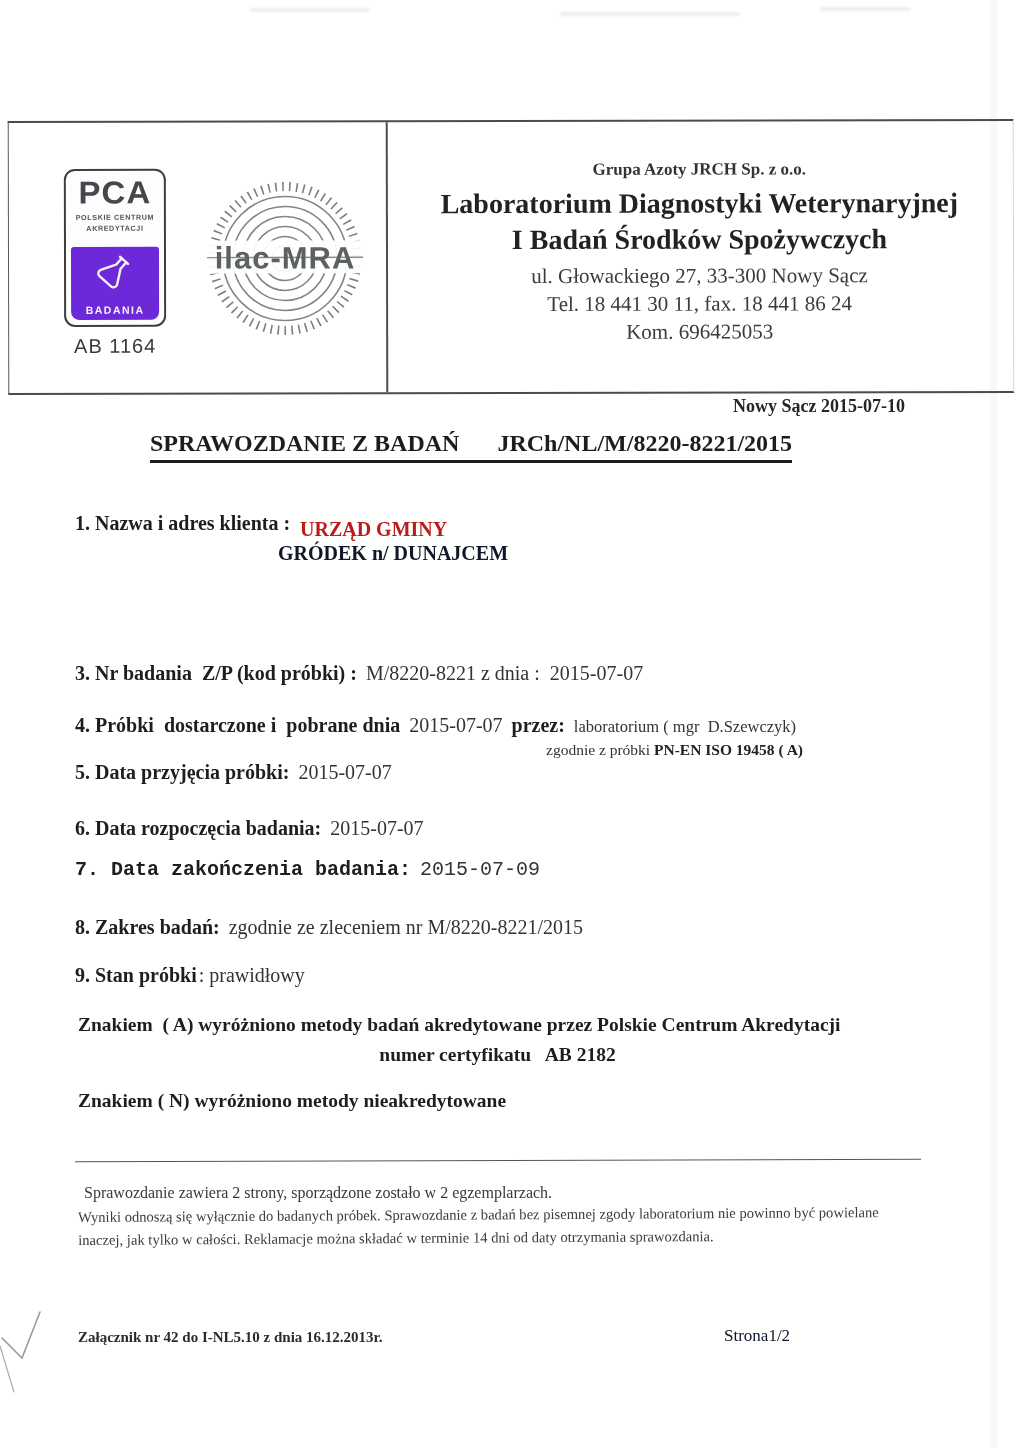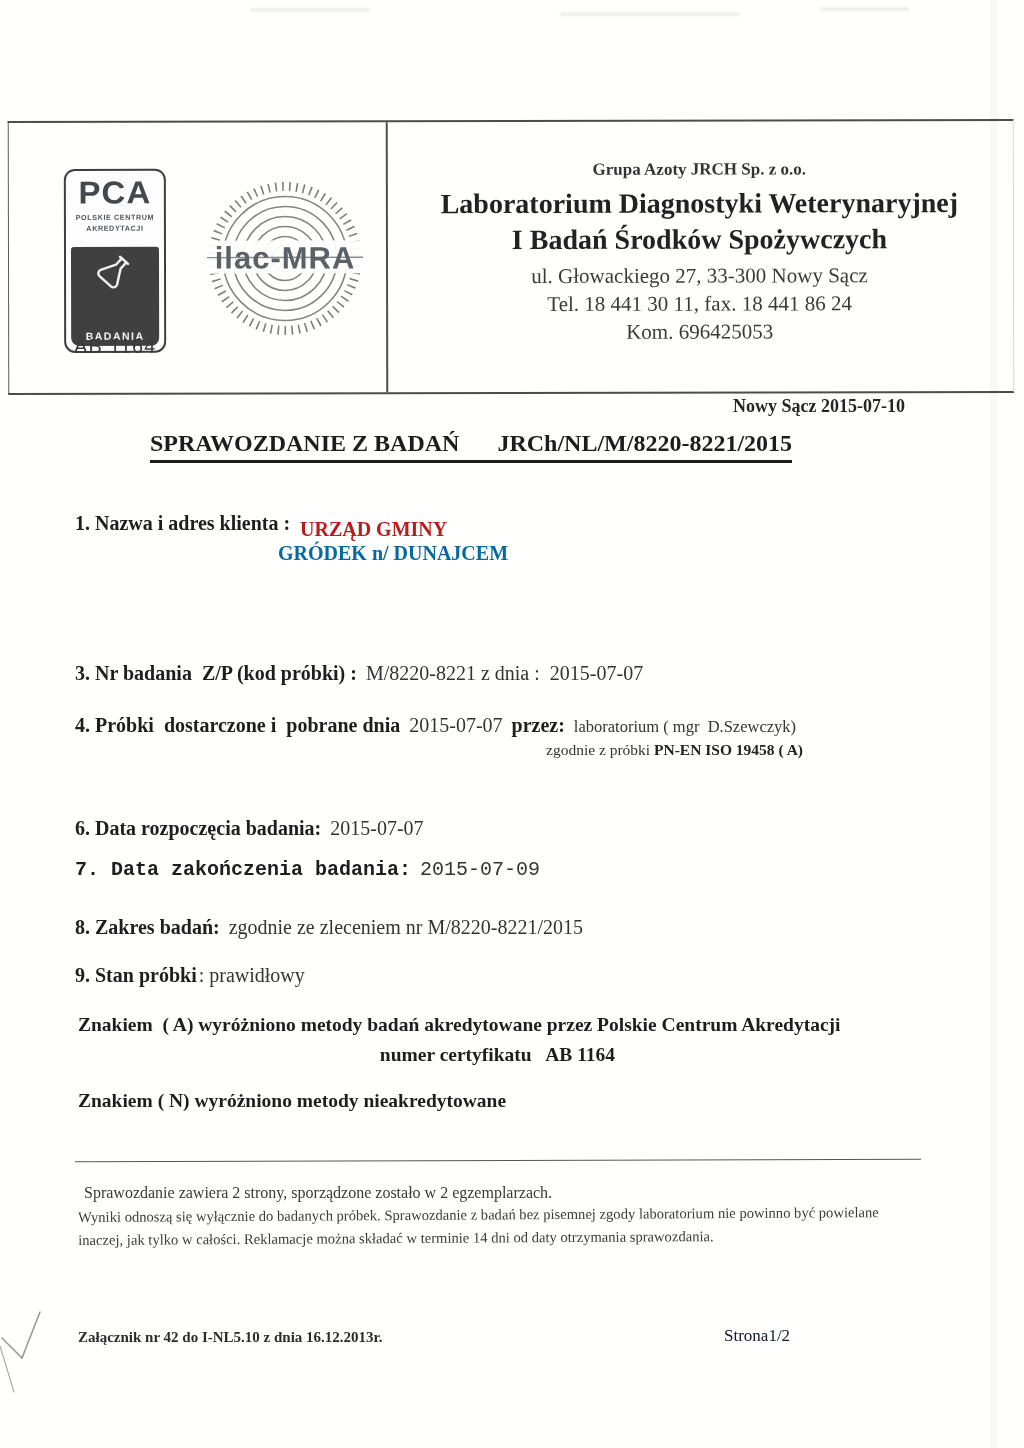--- a/index.html
+++ b/index.html
@@ -15,36 +15,36 @@
   
   .letterhead{
     position:absolute;left:8px;top:120px;width:1004px;height:270px;
     border-top:2px solid #4c4c4c;border-bottom:2px solid #4c4c4c;
     border-left:1.5px solid #5a5a5a;border-right:1.5px solid rgba(90,90,90,0.25);
     transform:rotate(-0.12deg);
   }
   .lh-divider{position:absolute;left:377px;top:0;bottom:0;width:1.6px;background:#4f4f4f;}
 
   .pca-badge{
-    position:absolute;left:55px;top:46px;width:102px;height:184px;
+    position:absolute;left:55px;top:46px;width:102px;height:158px;
     border:2.4px solid #3e3e3e;border-radius:11px;background:#fdfdfd;box-sizing:border-box;
   }
   .pca-acronym{
     margin-top:5px;text-align:center;
     font-family:"Liberation Sans",sans-serif;font-weight:bold;font-size:33px;line-height:1;
     color:#44484c;letter-spacing:1px;transform:scaleY(0.96);
   }
   .pca-org{
     margin-top:4px;text-align:center;
     font-family:"Liberation Sans",sans-serif;font-weight:bold;font-size:7.2px;
     color:#4e5357;letter-spacing:0.6px;line-height:1.5;
   }
   .pca-dark{
     position:absolute;left:5px;right:5px;top:76px;bottom:5px;
-    background:#404040;border-radius:3px 3px 8px 8px;
+    background:#6d28d9;border-radius:3px 3px 8px 8px;
   }
   .flask-wrap{position:absolute;left:0;right:0;top:4px;display:flex;justify-content:center;}
   .pca-badania{
     position:absolute;left:0;right:0;bottom:4px;text-align:center;
     font-family:"Liberation Sans",sans-serif;font-weight:bold;font-size:10.5px;
     color:#f4f4f4;letter-spacing:1.5px;
   }
   .pca-cert{
     position:absolute;left:42px;top:212px;width:128px;text-align:center;
     font-family:"Liberation Sans",sans-serif;font-size:20px;color:#3a3a3a;letter-spacing:1px;
@@ -69,21 +69,21 @@
     border-bottom:3px solid #1d1d1d;padding-bottom:3px;white-space:pre;
   }
   .title-gap{display:inline-block;width:38px;}
 
   .item{position:absolute;left:75px;font-size:20px;white-space:pre-wrap;color:#333;}
   .item .b{font-weight:bold;color:#1e1e1e;}
   .item .v{margin-left:9px;}
   .sm{font-size:16.5px;}
 
   .item1-v1{position:absolute;left:225px;top:6px;font-weight:bold;color:#b91c1c;}
-  .item1-v2{position:absolute;left:203px;top:30px;font-weight:bold;color:#0369a1;}
+  .item1-v2{position:absolute;left:203px;top:30px;font-weight:bold;color:#0f172a;}
 
   .note-line{position:absolute;font-size:15.5px;color:#333;white-space:pre-wrap;}
   .note-line .b{font-weight:bold;color:#222;}
 
   .znak{position:absolute;left:78px;font-size:19.5px;font-weight:bold;color:#1e1e1e;white-space:pre-wrap;}
   .znak-center{position:absolute;left:75px;width:845px;text-align:center;font-size:19.5px;font-weight:bold;color:#1e1e1e;white-space:pre-wrap;}
 
   .foot-rule{position:absolute;left:75px;top:1160px;width:846px;border-top:1.8px solid #555;transform:rotate(-0.18deg);}
   .foot1{position:absolute;left:84px;top:1184px;font-size:16px;color:#383838;}
   .foot23{position:absolute;left:78px;top:1206px;width:880px;font-size:14.6px;line-height:1.55;color:#3c3c3c;transform:rotate(-0.35deg);transform-origin:left top;}
@@ -152,31 +152,32 @@
   <div class="report-title"><span>SPRAWOZDANIE Z BADAŃ</span><span class="title-gap"></span><span>JRCh/NL/M/8220-8221/2015</span></div>
 
   <div class="item" style="top:512px;width:860px;"><span class="b">1. Nazwa i adres klienta :</span><span class="item1-v1">URZĄD GMINY</span><span class="item1-v2">GRÓDEK n/ DUNAJCEM</span></div>
 
 
   <div class="item" style="top:662px;"><span class="b">3. Nr badania  Z/P (kod próbki) :</span><span class="v">M/8220-8221 z dnia :  2015-07-07</span></div>
 
   <div class="item" style="top:714px;"><span class="b">4. Próbki  dostarczone i  pobrane dnia</span><span class="v">2015-07-07</span><span class="b v">przez:</span><span class="v sm">laboratorium ( mgr  D.Szewczyk)</span></div>
   <div class="note-line" style="left:546px;top:741px;"><span>zgodnie z próbki </span><span class="b">PN-EN ISO 19458 ( A)</span></div>
 
+  <div class="item" style="top:761px;"><span class="b">5. Data przyjęcia próbki:</span><span class="v">2015-07-07</span></div>
 
   <div class="item" style="top:817px;"><span class="b">6. Data rozpoczęcia badania:</span><span class="v">2015-07-07</span></div>
 
   <div class="item" style="top:858px;font-family:Liberation Mono, monospace;"><span class="b">7. Data zakończenia badania:</span><span class="v">2015-07-09</span></div>
 
   <div class="item" style="top:916px;"><span class="b">8. Zakres badań:</span><span class="v">zgodnie ze zleceniem nr M/8220-8221/2015</span></div>
 
   <div class="item" style="top:964px;"><span class="b">9. Stan próbki</span><span class="v" style="margin-left:2px;">: prawidłowy</span></div>
 
   <div class="znak" style="top:1014px;">Znakiem  ( A) wyróżniono metody badań akredytowane przez Polskie Centrum Akredytacji</div>
-  <div class="znak-center" style="top:1044px;">numer certyfikatu   AB 1164</div>
+  <div class="znak-center" style="top:1044px;">numer certyfikatu   AB 2182</div>
   <div class="znak" style="top:1090px;">Znakiem ( N) wyróżniono metody nieakredytowane</div>
 
   <div class="foot-rule"></div>
   <div class="foot1">Sprawozdanie zawiera 2 strony, sporządzone zostało w 2 egzemplarzach.</div>
   <div class="foot23">
     <div>Wyniki odnoszą się wyłącznie do badanych próbek. Sprawozdanie z badań bez pisemnej zgody laboratorium nie powinno być powielane</div>
     <div>inaczej, jak tylko w całości. Reklamacje można składać w terminie 14 dni od daty otrzymania sprawozdania.</div>
   </div>
 
   <div class="attachment">Załącznik nr 42 do I-NL5.10 z dnia 16.12.2013r.</div>

